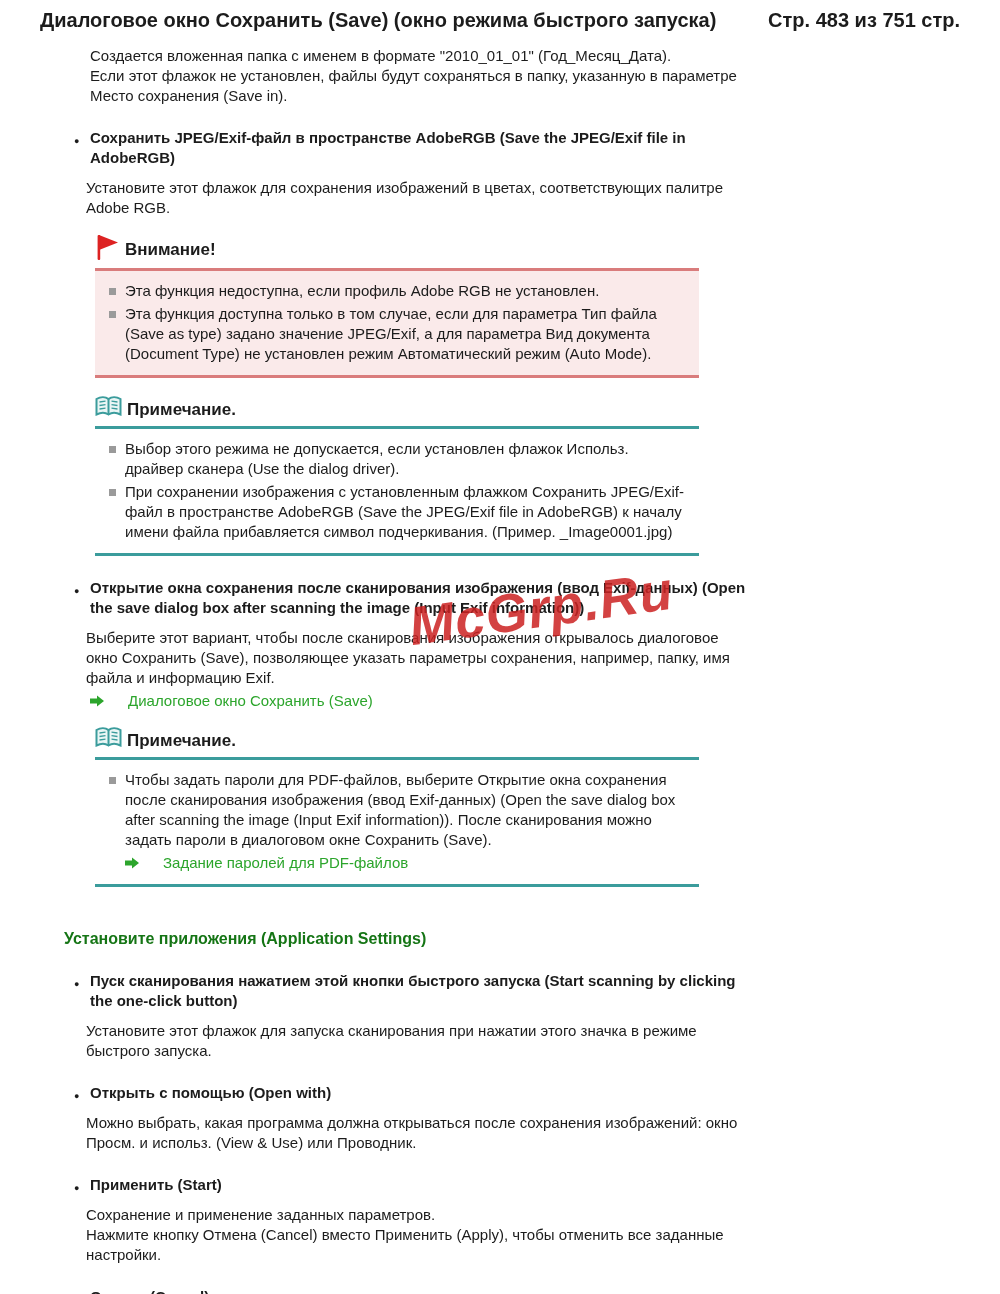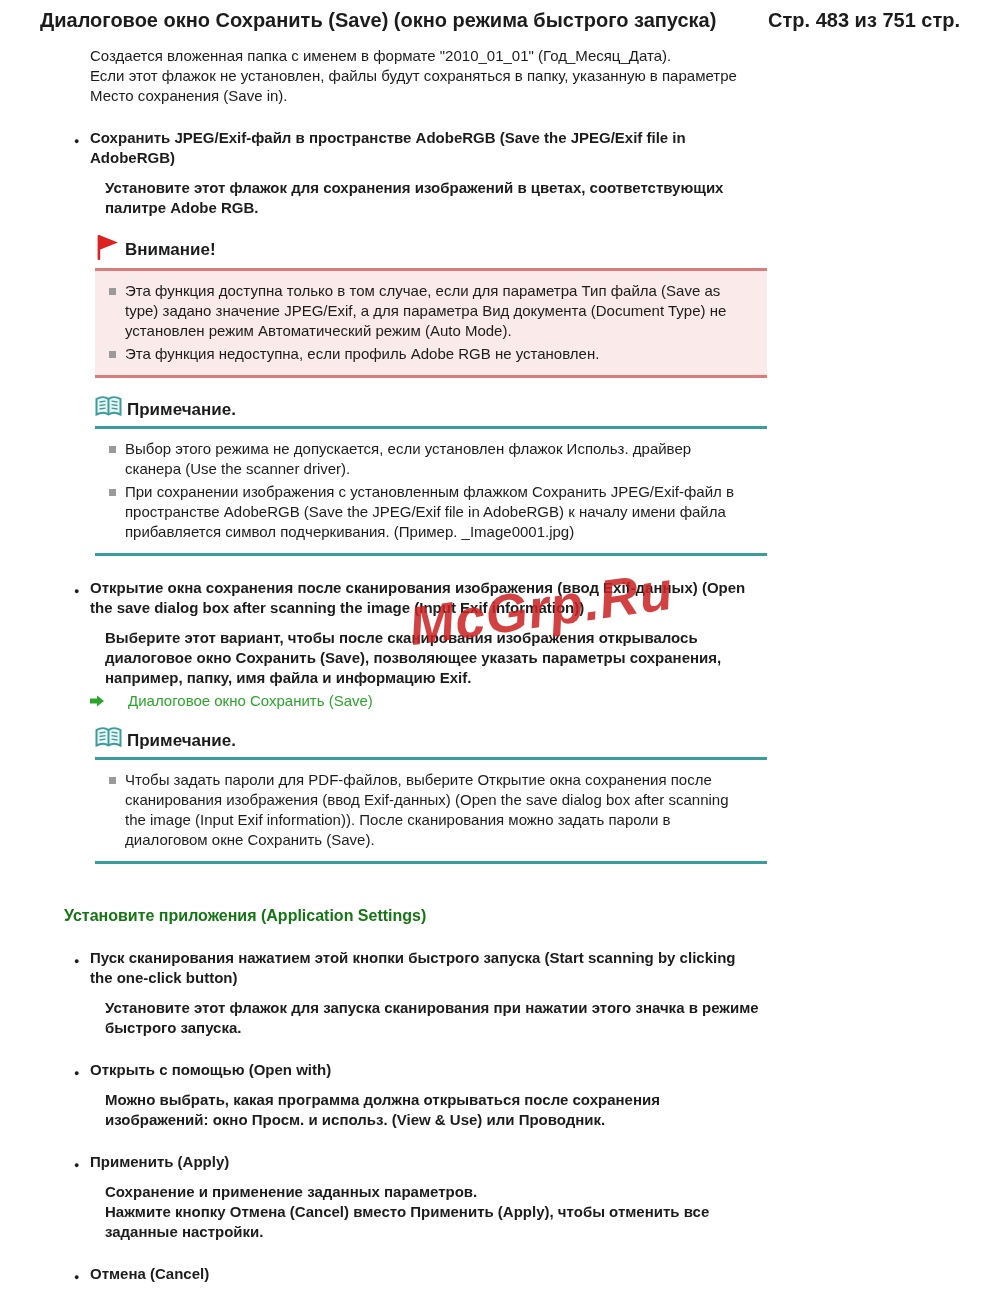--- a/index.html
+++ b/index.html
@@ -17,22 +17,22 @@
   .page{padding:10px 40px 0 64px;position:relative;}
   .hdr{display:flex;justify-content:space-between;align-items:flex-start;margin-left:-24px;margin-bottom:16px;}
   .hdr-title{font-size:20px;font-weight:bold;}
   .hdr-page{font-size:20px;font-weight:bold;white-space:nowrap;}
   .indent{margin-left:26px;}
   .pre{white-space:pre-line;}
   p.body{max-width:660px;margin-top:10px;}
   .entry{margin-top:22px;}
   .entry-title{font-weight:bold;max-width:660px;margin-left:26px;position:relative;}
   .entry-title::before{content:"●";position:absolute;left:-16px;top:3px;font-size:9px;}
-  .entry-body{margin-left:41px;margin-top:10px;max-width:660px;font-weight:bold;}
-  .callout{margin:16px 0 18px 31px;width:672px;}
+  .entry-body{margin-left:22px;margin-top:10px;max-width:660px;}
+  .callout{margin:16px 0 18px 31px;width:604px;}
   .callout-head{display:flex;align-items:center;gap:5px;font-size:17px;font-weight:bold;margin-bottom:3px;}
   .rule-red{height:3px;background:var(--attention-rule);}
   .rule-teal{height:3px;background:var(--note-rule);}
   .box{padding:7px 12px 8px 13px;}
   .box.pink{background:var(--attention-bg);}
   .sq-list{list-style:none;}
   .sq-list li{position:relative;padding-left:17px;margin:3px 0;max-width:640px;}
   .sq-list li::before{content:"";position:absolute;left:1px;top:7px;width:7px;height:7px;background:#9a9a9a;}
   .link-line{display:flex;align-items:center;gap:24px;color:var(--link-green);margin-top:3px;cursor:pointer;}
   .link-line .arrow{display:flex;}
@@ -67,22 +67,22 @@
         <svg width="25" height="26" viewBox="0 0 25 26" aria-hidden="true">
           <path d="M4 1 L23 8.5 L4 16 Z" fill="var(--flag-red)"></path>
           <rect x="2.6" y="1" width="2.6" height="25" rx="1" fill="var(--flag-red)"></rect>
         </svg>
       </span>
       <span>Внимание!</span>
     </div>
     <div class="rule-red"></div>
     <div class="box pink">
       <ul class="sq-list">
+        <li>Эта функция недоступна, если профиль Adobe RGB не установлен.</li>
         <li>Эта функция доступна только в том случае, если для параметра Тип файла (Save as type) задано значение JPEG/Exif, а для параметра Вид документа (Document Type) не установлен режим Автоматический режим (Auto Mode).</li>
-        <li>Эта функция недоступна, если профиль Adobe RGB не установлен.</li>
       </ul>
     </div>
     <div class="rule-red"></div>
   </div>
 
   <div class="callout">
     <div class="callout-head">
       <span class="icon">
         <svg width="27" height="22" viewBox="0 0 27 22" aria-hidden="true">
           <path d="M1.5 3 C5.5 0.5,10.5 0.5,13.5 3 C16.5 0.5,21.5 0.5,25.5 3 V18.5 C21.5 16.5,16.5 16.5,13.5 18.5 C10.5 16.5,5.5 16.5,1.5 18.5 Z" fill="#eaf6f5" stroke="#3b9c9c" stroke-width="2"></path>
@@ -93,21 +93,21 @@
           <line x1="16.5" y1="5.2" x2="22.5" y2="6" stroke="#3b9c9c" stroke-width="1.3"></line>
           <line x1="16.5" y1="8.7" x2="22.5" y2="9.5" stroke="#3b9c9c" stroke-width="1.3"></line>
           <line x1="16.5" y1="12.2" x2="22.5" y2="13" stroke="#3b9c9c" stroke-width="1.3"></line>
         </svg>
       </span>
       <span>Примечание.</span>
     </div>
     <div class="rule-teal"></div>
     <div class="box">
       <ul class="sq-list">
-        <li>Выбор этого режима не допускается, если установлен флажок Использ. драйвер сканера (Use the scanner driver).</li>
+        <li>Выбор этого режима не допускается, если установлен флажок Использ. драйвер сканера (Use the dialog driver).</li>
         <li>При сохранении изображения с установленным флажком Сохранить JPEG/Exif-файл в пространстве AdobeRGB (Save the JPEG/Exif file in AdobeRGB) к началу имени файла прибавляется символ подчеркивания. (Пример. _Image0001.jpg)</li>
       </ul>
     </div>
     <div class="rule-teal"></div>
   </div>
 
   <div class="entry">
     <div class="entry-title">Открытие окна сохранения после сканирования изображения (ввод Exif-данных) (Open the save dialog box after scanning the image (Input Exif information))</div>
     <p class="entry-body" style="margin-bottom:2px;">Выберите этот вариант, чтобы после сканирования изображения открывалось диалоговое окно Сохранить (Save), позволяющее указать параметры сохранения, например, папку, имя файла и информацию Exif.</p>
     <div class="link-line indent">
@@ -134,40 +134,48 @@
           <line x1="16.5" y1="12.2" x2="22.5" y2="13" stroke="#3b9c9c" stroke-width="1.3"></line>
         </svg>
       </span>
       <span>Примечание.</span>
     </div>
     <div class="rule-teal"></div>
     <div class="box">
       <ul class="sq-list">
         <li>
           <span>Чтобы задать пароли для PDF-файлов, выберите Открытие окна сохранения после сканирования изображения (ввод Exif-данных) (Open the save dialog box after scanning the image (Input Exif information)). После сканирования можно задать пароли в диалоговом окне Сохранить (Save).</span>
+          <div class="link-line">
+            <span class="arrow">
+              <svg width="14" height="12" viewBox="0 0 14 12" aria-hidden="true">
+                  <path d="M0 3.5 h7 V0.5 L14 6 L7 11.5 V8.5 H0 Z" fill="var(--link-green)"></path>
+                </svg>
+            </span>
+            <span>Задание паролей для PDF-файлов</span>
+          </div>
         </li>
       </ul>
     </div>
     <div class="rule-teal"></div>
   </div>
 
   <h2 class="section-heading">Установите приложения (Application Settings)</h2>
 
   <div class="entry">
     <div class="entry-title">Пуск сканирования нажатием этой кнопки быстрого запуска (Start scanning by clicking the one-click button)</div>
     <p class="entry-body pre">Установите этот флажок для запуска сканирования при нажатии этого значка в режиме быстрого запуска.</p>
   </div>
 
   <div class="entry">
     <div class="entry-title">Открыть с помощью (Open with)</div>
     <p class="entry-body pre">Можно выбрать, какая программа должна открываться после сохранения изображений: окно Просм. и использ. (View &amp; Use) или Проводник.</p>
   </div>
 
   <div class="entry">
-    <div class="entry-title">Применить (Apply)</div>
+    <div class="entry-title">Применить (Start)</div>
     <p class="entry-body pre">Сохранение и применение заданных параметров.
 Нажмите кнопку Отмена (Cancel) вместо Применить (Apply), чтобы отменить все заданные настройки.</p>
   </div>
 
   <div class="entry">
     <div class="entry-title">Отмена (Cancel)</div>
 
   </div>
 
   <div class="watermark">McGrp.Ru</div>

